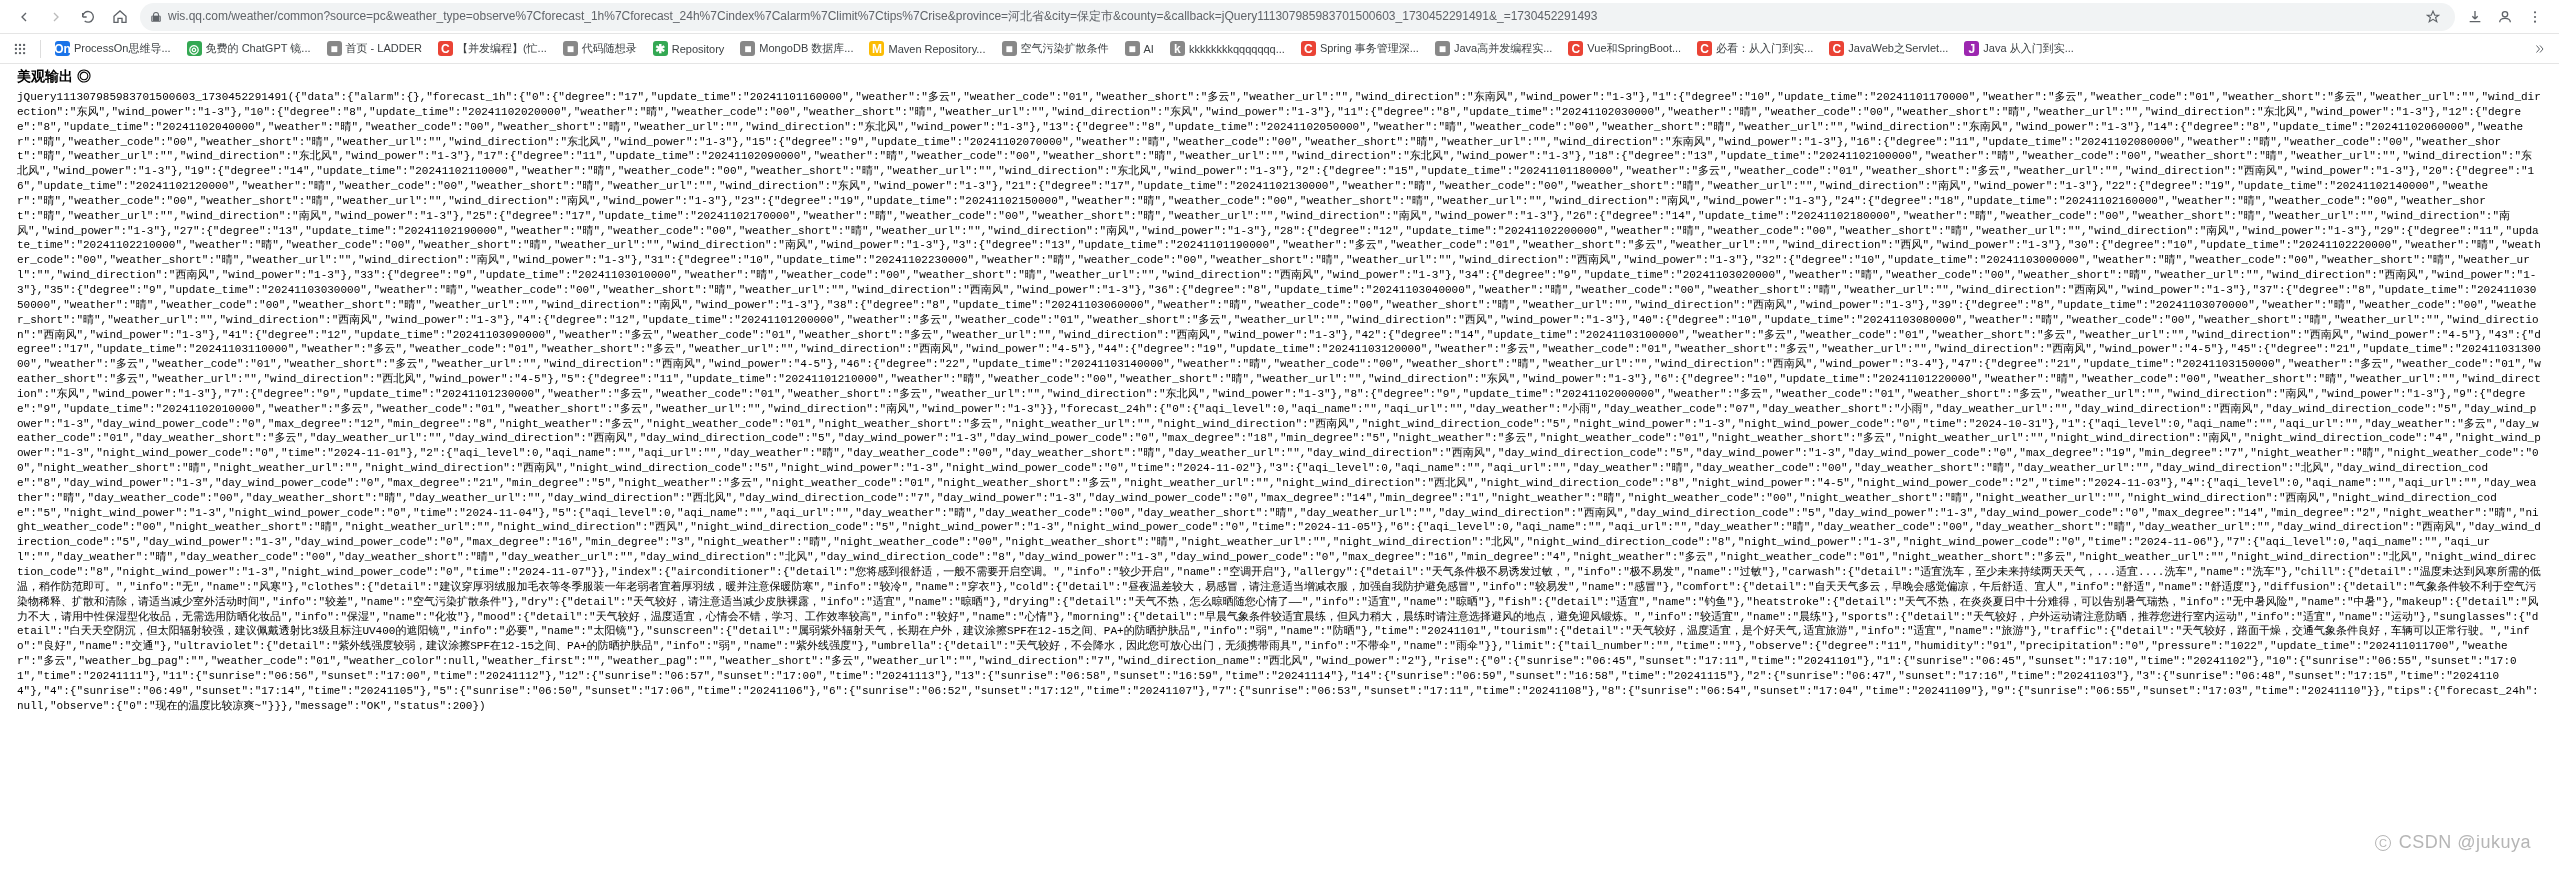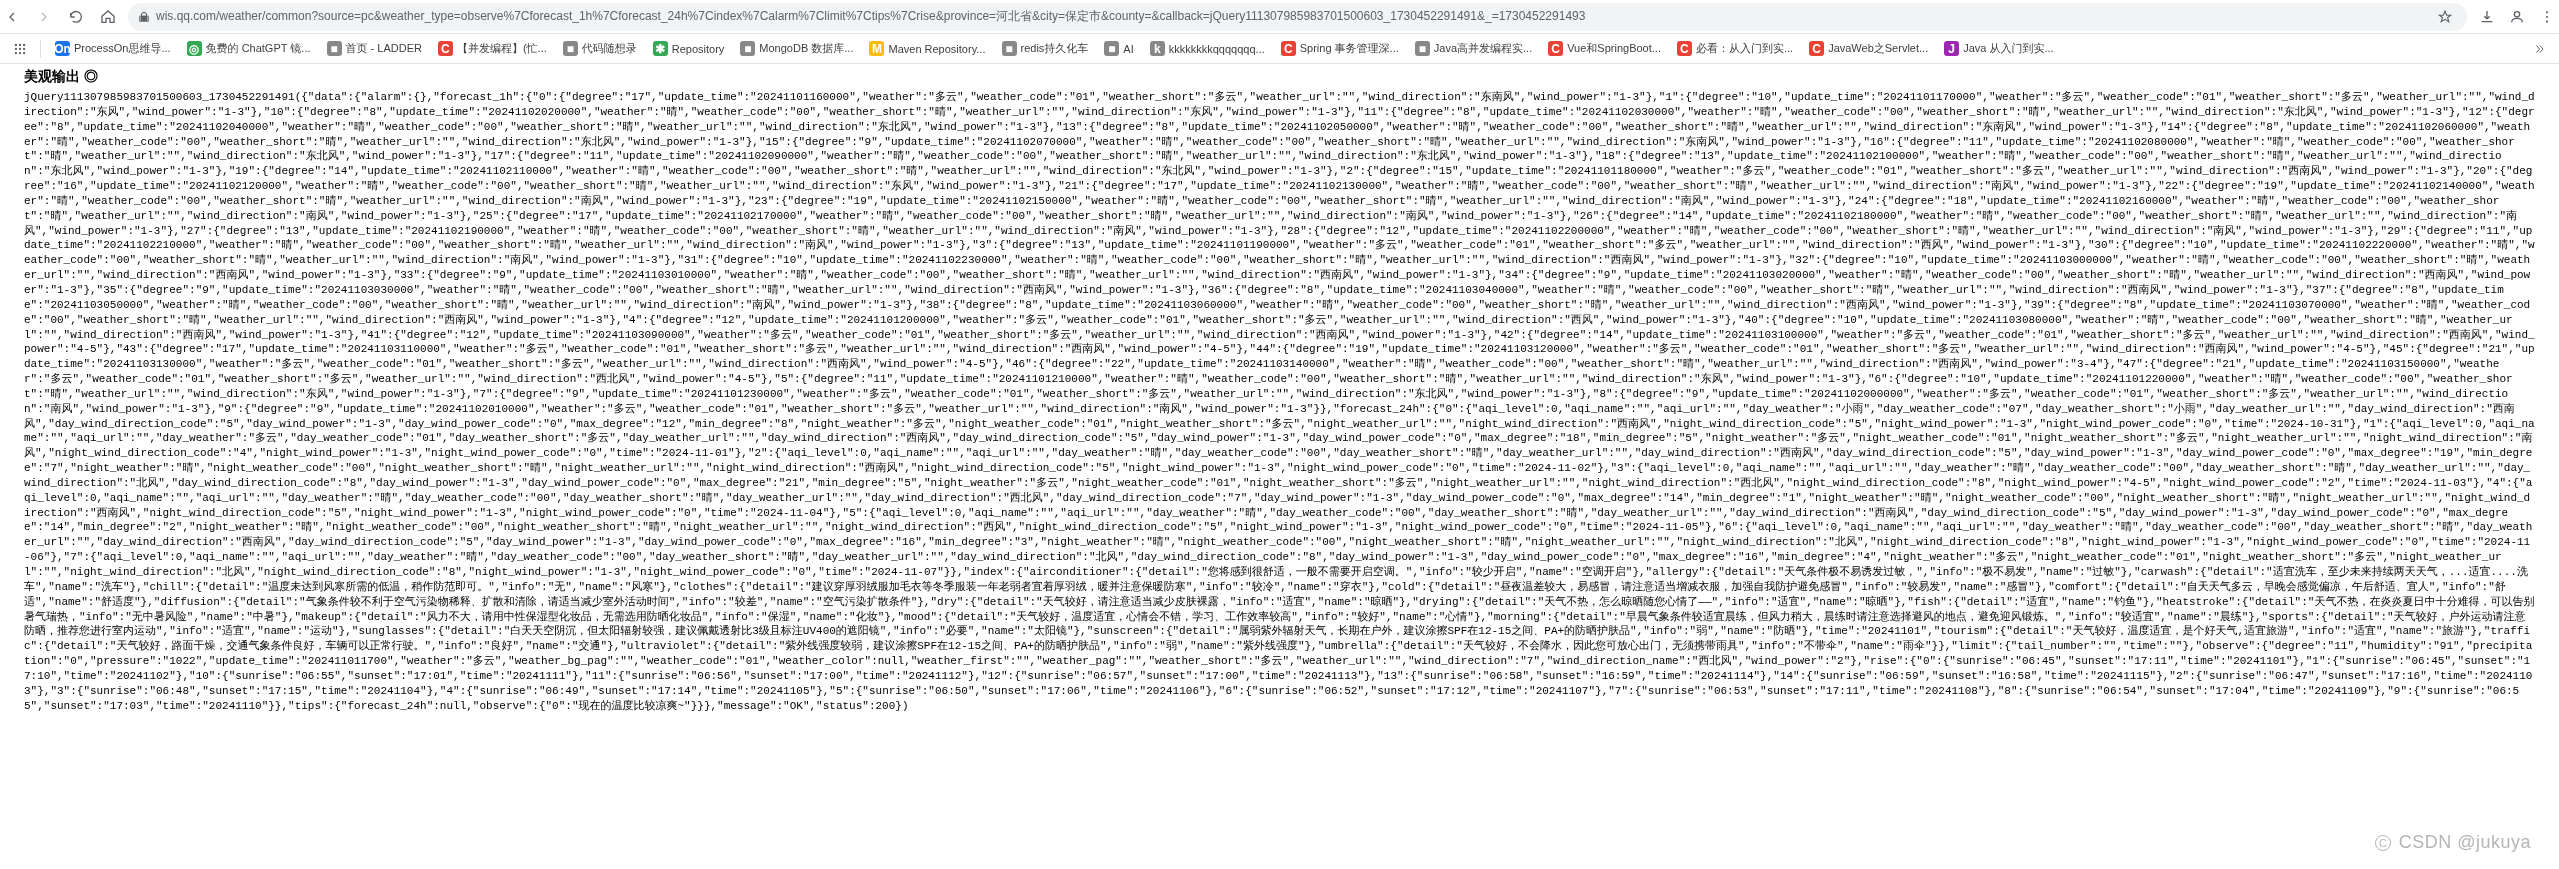--- a/index.html
+++ b/index.html
@@ -1,34 +1,34 @@
 <!DOCTYPE html>
 <html><head>
 <meta charset="utf-8">
 <style>
 * { margin: 0; padding: 0; box-sizing: border-box; }
 body { font-family: "Microsoft YaHei", Arial, sans-serif; background: #fff; font-size: 11px; overflow: hidden; }
-.browser-chrome { height: 34px; display: flex; align-items: center; background: #fff; border-bottom: 1px solid #e5e5e5; padding: 0 0; gap: 8px; }
+.browser-chrome { height: 34px; display: flex; align-items: center; background: #fff; border-bottom: 1px solid #e5e5e5; padding: 0 12px; gap: 8px; }
 .nav-btn { width: 24px; height: 24px; display: inline-flex; align-items: center; justify-content: center; color: #5f6368; cursor: pointer; border-radius: 4px; }
 .nav-btn.disabled { color: #bbb; }
 .url-bar { flex: 1; display: flex; align-items: center; height: 28px; background: #f1f3f4; border-radius: 14px; padding: 0 10px; color: #202124; font-size: 12px; gap: 6px; }
 .url-bar .lock { color: #5f6368; font-size: 10px; }
 .url-text { flex: 1; white-space: nowrap; overflow: hidden; text-overflow: ellipsis; color: #5f6368; }
 .right-icons { display: flex; align-items: center; gap: 6px; }
 .bookmarks-bar { height: 30px; display: flex; align-items: center; background: #fff; border-bottom: 1px solid #e5e5e5; padding: 0 8px; gap: 4px; font-size: 11px; color: #3c4043; overflow: hidden; }
 .bookmark { display: inline-flex; align-items: center; gap: 4px; padding: 2px 6px; border-radius: 4px; cursor: pointer; white-space: nowrap; }
 .fav { width: 15px; height: 15px; border-radius: 3px; display: inline-flex; align-items: center; justify-content: center; font-size: 12px; color: #fff; font-weight: bold; }
 .fav.blue { background: #1a73e8; }
 .fav.green { background: #34a853; }
 .fav.orange { background: #fbbc04; }
 .fav.red { background: #ea4335; }
 .fav.gray { background: #888; }
 .fav.purple { background: #9c27b0; }
 .bm-overflow { margin-left: auto; padding: 0 6px; color: #5f6368; }
-.page { padding: 2px 24px; height: calc(869px - 64px); overflow: hidden; }
+.page { padding: 2px 17px; height: calc(869px - 64px); overflow: hidden; }
 h3.page-title { font-size: 14px; font-weight: 700; color: #000; margin: 2px 0 4px 0; }
 .raw { font-family: Liberation Mono, monospace; font-size: 11px; line-height: 1.35; color: #000; word-break: break-all; white-space: normal; }
 .watermark { position: fixed; right: 28px; bottom: 16px; font-size: 18px; color: rgba(120,120,120,0.55); font-family: Arial, sans-serif; letter-spacing: 0.5px; pointer-events: none; margin-top: 26px; }
 .watermark .c { display:inline-block; border:1.5px solid rgba(120,120,120,0.55); border-radius:50%; width:16px; height:16px; line-height:14px; text-align:center; font-size:11px; margin-right:2px; vertical-align:middle;}
 svg { display: block; }
 </style>
 </head>
 <body>
 
 <div class="browser-chrome">
@@ -131,21 +131,21 @@
       <span class="bookmark">
         <span class="fav gray">■</span>
         <span>MongoDB 数据库...</span>
       </span>
       <span class="bookmark">
         <span class="fav orange">M</span>
         <span>Maven Repository...</span>
       </span>
       <span class="bookmark">
         <span class="fav gray">■</span>
-        <span>redis持久化车</span>
+        <span>空气污染扩散条件</span>
       </span>
       <span class="bookmark">
         <span class="fav gray">■</span>
         <span>AI</span>
       </span>
       <span class="bookmark">
         <span class="fav gray">k</span>
         <span>kkkkkkkkqqqqqqq...</span>
       </span>
       <span class="bookmark">

